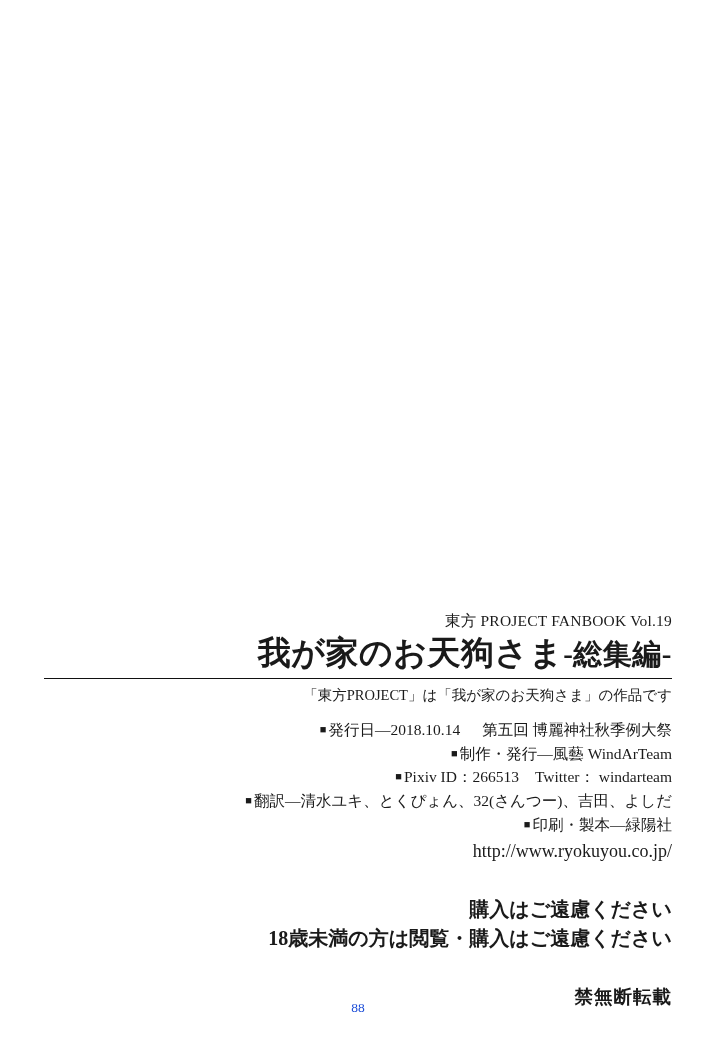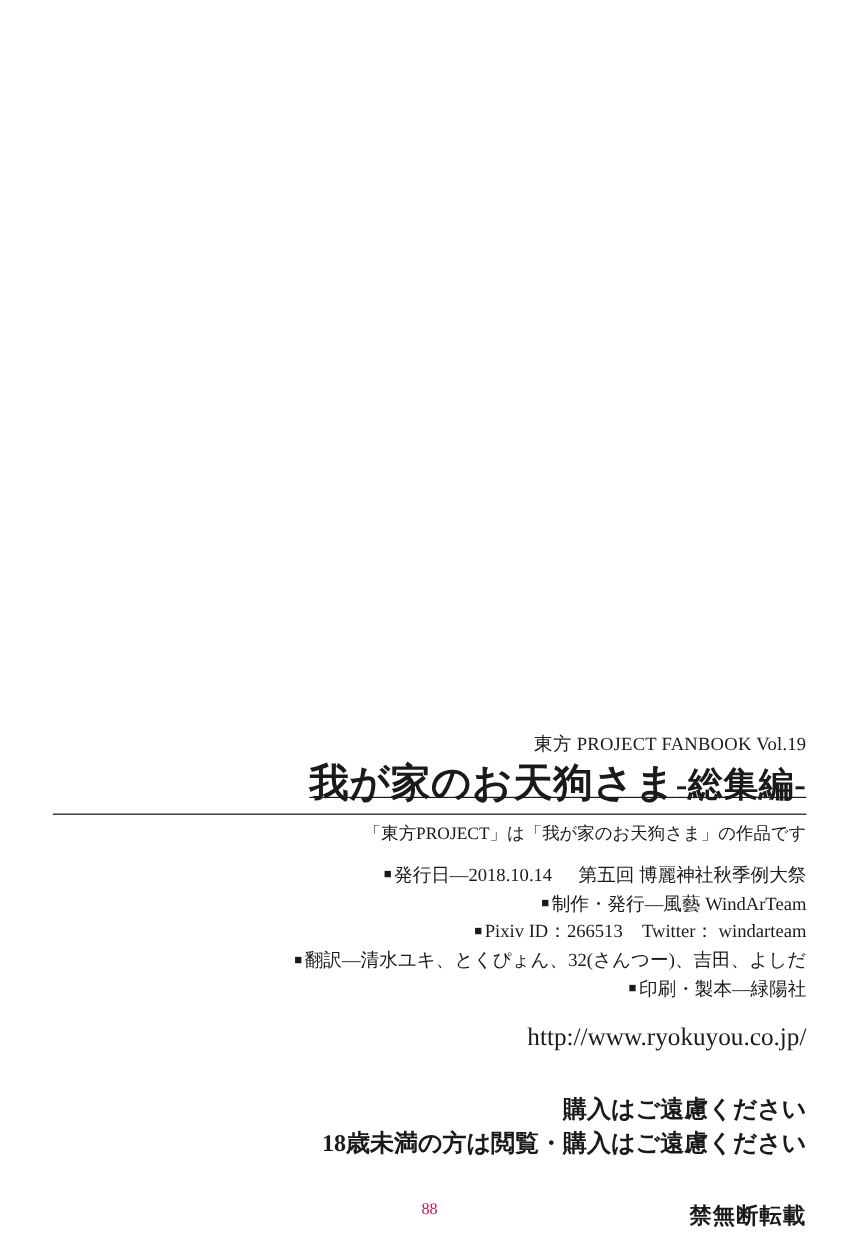--- a/index.html
+++ b/index.html
@@ -31,21 +31,20 @@
   .series-line {
     font-size: 15.5px;
     letter-spacing: 0.2px;
     margin-bottom: 4px;
     line-height: 1.2;
   }
   .title-row {
     display: block;
     white-space: nowrap;
     line-height: 1.12;
-    text-decoration: underline;
   }
   .title-main {
     font-size: 33px;
     font-weight: 700;
     letter-spacing: 0.5px;
   }
   .title-sub {
     font-size: 29px;
     font-weight: 700;
     letter-spacing: 0.5px;
@@ -75,22 +74,22 @@
   }
   .gap-wide {
     display: inline-block;
     width: 22px;
   }
   .gap-mid {
     display: inline-block;
     width: 16px;
   }
   .url-line {
-    font-size: 21px;
-    margin-top: 13px;
+    font-size: 18px;
+    margin-top: 2px;
   }
   .notice {
     margin-top: 30px;
     font-size: 20px;
     font-weight: 700;
     line-height: 1.42;
   }
   .notice .l1 { display: block; }
   .notice .l2 { display: block; }
   .noreprint {
@@ -99,21 +98,21 @@
     font-weight: 700;
     letter-spacing: 1px;
   }
   .page-number {
     position: absolute;
     left: 0;
     right: 0;
     top: 1000px;
     text-align: center;
     font-size: 13.5px;
-    color: #be185d;
+    color: #1d4ed8;
   }
 </style>
 </head>
 <body>
 
 <div class="page">
 
   <div class="colophon">
 
     <div class="series-line">東方 PROJECT FANBOOK Vol.19</div>

